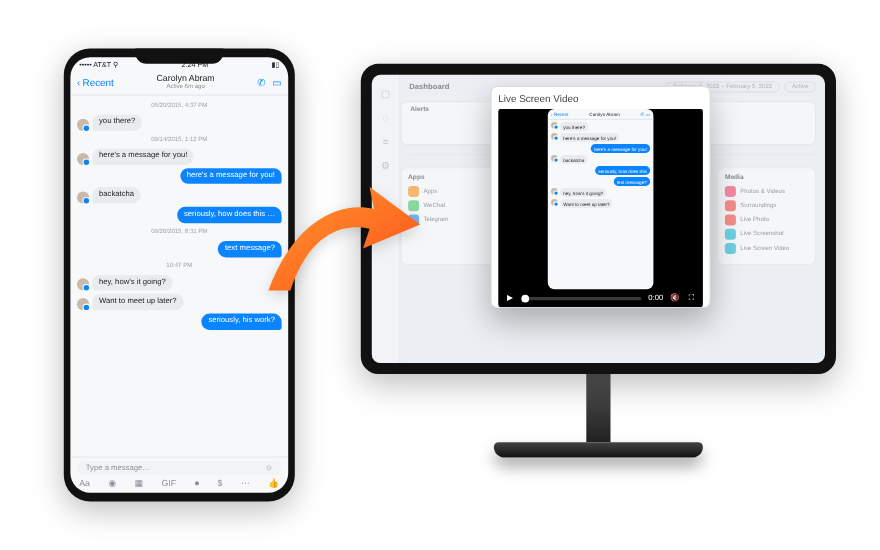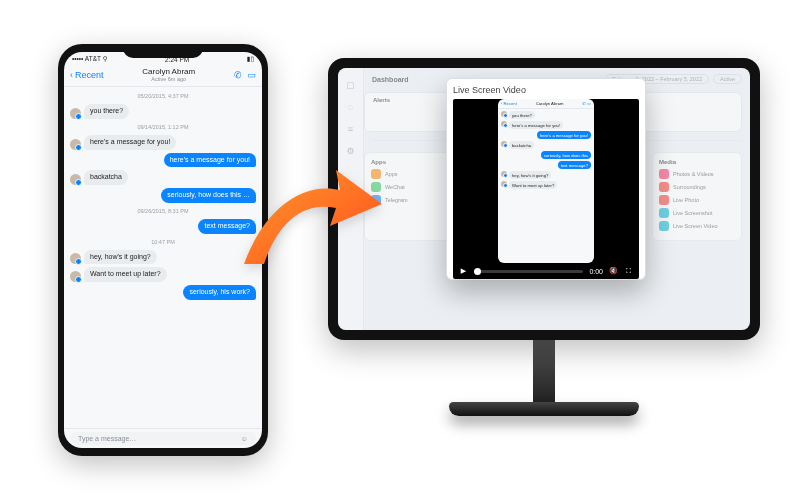--- a/index.html
+++ b/index.html
@@ -198,20 +198,30 @@
       <div class="row out">
         <div class="bubble">seriously, his work?</div>
       </div>
     </div>
 
     <div class="composer">
       <div class="composer-input">
         <span>Type a message…</span>
         <span>☺</span>
       </div>
+      <div class="composer-icons">
+        <span>Aa</span>
+        <span>◉</span>
+        <span>▦</span>
+        <span>GIF</span>
+        <span>⏺</span>
+        <span>$</span>
+        <span>⋯</span>
+        <span class="thumb">👍</span>
+      </div>
     </div>
   </div>
 </div>
 
 <svg class="arrow" viewBox="0 0 150 120">
   <defs>
     <linearGradient id="ag" x1="0" y1="0" x2="1" y2="1">
       <stop offset="0" stop-color="#ff9a2e"></stop>
         <stop offset="1" stop-color="#ff4d1a"></stop>
     </linearGradient>

